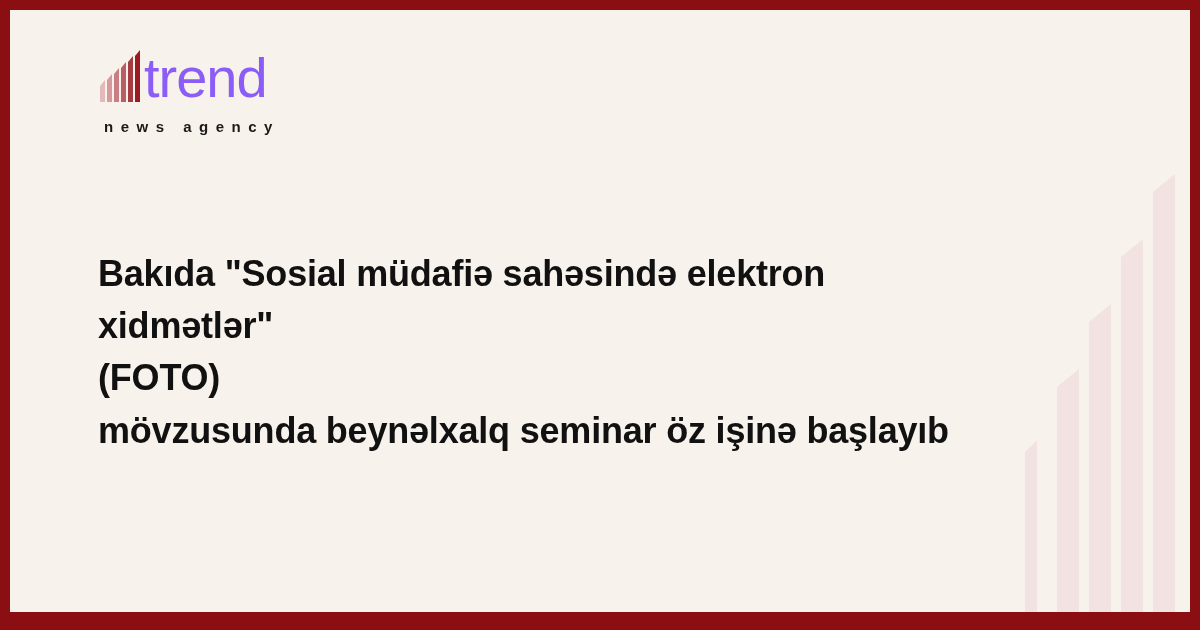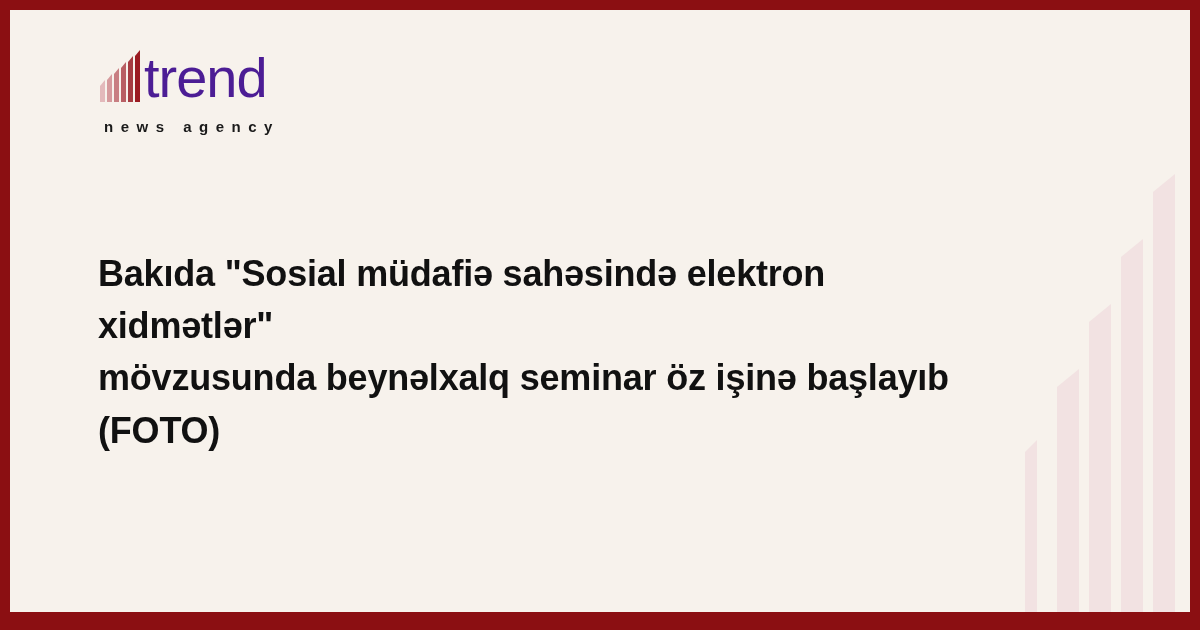--- a/index.html
+++ b/index.html
@@ -62,21 +62,21 @@
     margin-bottom: 2px;
     flex: none;
   }
   .logo-mark svg { display: block; width: 100%; height: 100%; }
   .logo-word {
     font-family: "Liberation Sans", sans-serif;
     font-size: 56px;
     font-weight: 400;
     line-height: 0.92;
     letter-spacing: -1px;
-    color: #4c1d95;
+    color: #8b5cf6;
     white-space: nowrap;
   }
   .logo-sub {
     margin-top: 14px;
     margin-left: 6px;
     font-family: "Liberation Sans", sans-serif;
     font-size: 15px;
     font-weight: 700;
     letter-spacing: 7.5px;
     color: #1A1A1A;
@@ -128,18 +128,18 @@
             <path d="M37,6  L42,0  L42,52 L37,52 Z" fill="#9B1B22"></path>
           </svg>
         </span>
         <span class="logo-word">trend</span>
       </div>
       <div class="logo-sub">news agency</div>
     </div>
 
     <div class="headline">
       <span class="hl-line">Bakıda "Sosial müdafiə sahəsində elektron xidmətlər"</span>
+      <span class="hl-line">(FOTO)</span>
       <span class="hl-line">mövzusunda beynəlxalq seminar öz işinə başlayıb</span>
-      <span class="hl-line">(FOTO)</span>
     </div>
 
   </div>
 </div>
 
 </body></html>

